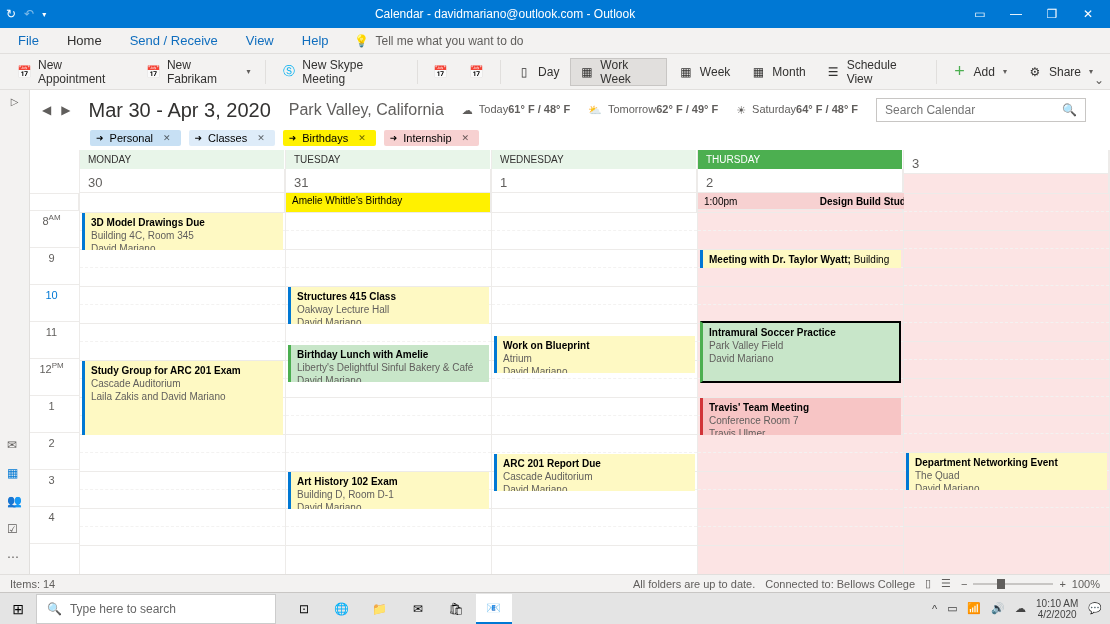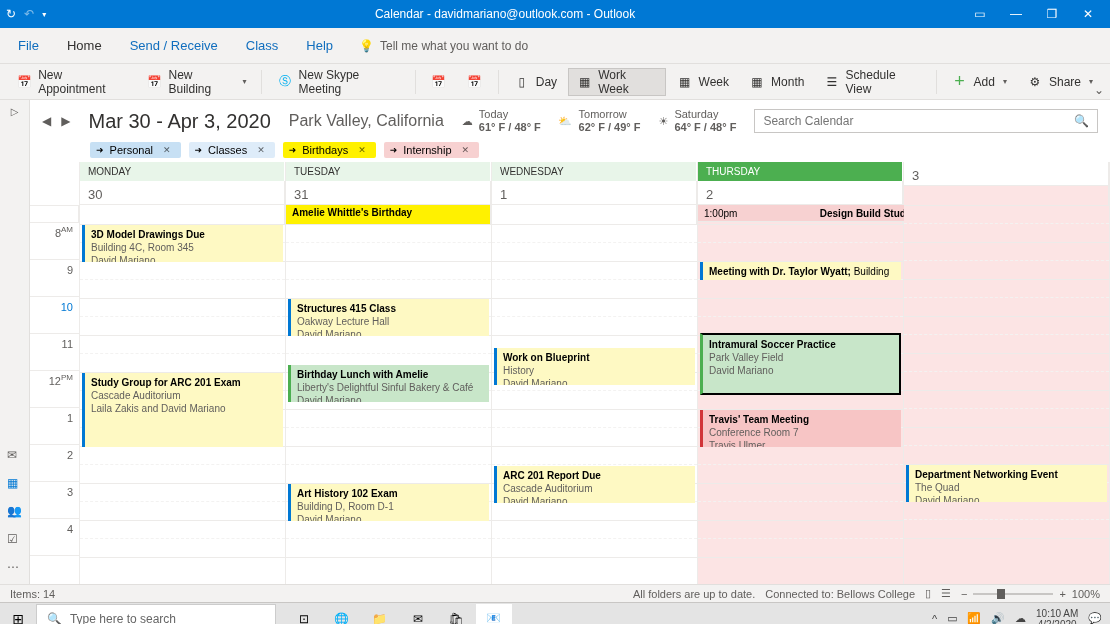--- a/index.html
+++ b/index.html
@@ -2,21 +2,21 @@
 <html><head>
 <meta charset="utf-8">
 <style>
 *{box-sizing:border-box;margin:0;padding:0;font-family:"Segoe UI",Arial,sans-serif}
 body{background:#fff;width:1110px;height:624px;overflow:hidden;font-size:12px}
 .titlebar{background:#0078d4;height:28px;display:flex;align-items:center;color:#fff;padding:0 6px}
 .titlebar .qat{display:flex;gap:8px;align-items:center}
 .titlebar .title{flex:1;text-align:center;font-size:12px}
 .titlebar .wincontrols{display:flex;gap:4px}
 .titlebar .wincontrols div{width:32px;text-align:center}
-.menubar{background:#f3f2f1;height:36px;display:flex;align-items:center;padding:0 8px;gap:8px;border-bottom:1px solid #e1dfdd}
+.menubar{background:#f3f2f1;height:26px;display:flex;align-items:center;padding:0 8px;gap:8px;border-bottom:1px solid #e1dfdd}
 .menubar .tab{padding:4px 10px;color:#106ebe;font-size:13px}
 .menubar .tab.active{color:#323130}
 .tellme{display:flex;align-items:center;gap:6px;color:#605e5c;margin-left:8px}
 .ribbon{background:#f3f2f1;height:36px;display:flex;align-items:center;padding:0 8px;gap:2px;border-bottom:1px solid #e1dfdd;position:relative}
 .ribbon .btn{display:flex;align-items:center;gap:6px;padding:4px 8px;color:#323130;font-size:12px;height:28px;border:1px solid transparent}
 .ribbon .btn.active{background:#e1dfdd;border:1px solid #c8c6c4}
 .ribbon .sep{width:1px;height:24px;background:#e1dfdd;margin:0 4px}
 .ribbon .more{position:absolute;right:6px;bottom:2px;color:#605e5c}
 .icon{width:16px;height:16px;display:inline-flex;align-items:center;justify-content:center}
 .dropdown::after{content:"▾";font-size:8px;margin-left:2px;color:#605e5c}
@@ -25,46 +25,46 @@
 .leftbar .collapse{color:#605e5c;font-size:10px}
 .leftbar .navicons{margin-top:auto;margin-bottom:10px;display:flex;flex-direction:column;gap:14px;color:#605e5c}
 .leftbar .navicons .active{color:#0078d4}
 .content{flex:1;display:flex;flex-direction:column}
 .header{display:flex;align-items:center;padding:8px 12px;gap:18px}
 .header .nav{display:flex;gap:10px;color:#605e5c}
 .header .date{font-size:20px;color:#323130}
 .header .loc{color:#605e5c;font-size:16px}
 .weather{display:flex;gap:18px;color:#605e5c;font-size:11px}
 .weather .w{display:flex;gap:6px;align-items:center}
-.weather .w .t{display:flex;flex-direction:column;line-height:1.2}
-.searchbox{flex:1;max-width:420px;border:1px solid #c8c6c4;height:24px;display:flex;align-items:center;padding:0 8px;margin-left:auto;}
+.weather .w .t{display:flex;flex-direction:row;line-height:1.2}
+.searchbox{flex:1;max-width:420px;border:1px solid #c8c6c4;height:24px;display:flex;align-items:center;padding:0 8px;margin-left:auto;margin-right:12px}
 .searchbox input{border:none;outline:none;flex:1;font-size:12px}
 .tabs{display:flex;gap:8px;padding:0 60px 4px}
 .caltab{display:flex;align-items:center;gap:6px;padding:2px 10px 2px 6px;border-radius:2px;font-size:11px}
 .caltab .arrow{font-size:9px}
 .caltab .x{font-size:9px;margin-left:4px;opacity:0.6}
 .tab-personal{background:#c7e0f4}
 .tab-classes{background:#deecf9}
 .tab-birthdays{background:#fff100}
 .tab-internship{background:#f7d1d1}
 .grid{flex:1;display:flex;position:relative;overflow:hidden}
 .timecol{width:50px;border-right:1px solid #edebe9}
 .daycols{flex:1;display:grid;grid-template-columns:repeat(5,1fr)}
 .dayhead{background:#e8f5e9;padding:4px 8px;font-size:10px;color:#323130;border-right:1px solid #fff;text-transform:uppercase}
 .dayhead.green{background:#4CAF50;color:#fff}
 .daynum{padding:6px 8px;font-size:13px;color:#605e5c;border-bottom:1px solid #edebe9;border-right:1px solid #edebe9;background:#fff;height:24px}
 .allday{height:20px;border-bottom:1px solid #edebe9;border-right:1px solid #edebe9;position:relative;font-size:10px}
-.allday.yellow{background:#fff100;padding:2px 6px;font-weight:700}
+.allday.yellow{background:#fff100;padding:2px 6px;font-weight:400}
 .spanevent{position:absolute;left:0;right:0;background:#f7d1d1;padding:2px 6px;font-size:10px;display:flex;height:17px;align-items:center;border-bottom:1px solid #edebe9}
 .spanevent .time{width:50px}
 .spanevent .mid{flex:1;text-align:center}
 .spanevent .endtime{width:50px;text-align:right}
 .hourrow{height:37px;border-bottom:1px solid #edebe9;position:relative}
 .hourrow::before{content:"";position:absolute;bottom:50%;left:0;right:0;border-bottom:1px dashed #f3f2f1}
-.hourlabel{text-align:right;padding:2px 6px 0 0;font-size:11px;color:#605e5c;height:37px;border-bottom:1px solid #edebe9}
+.hourlabel{text-align:center;padding:2px 6px 0 0;font-size:11px;color:#605e5c;height:37px;border-bottom:1px solid #edebe9}
 .hourlabel .ampm{font-size:8px;vertical-align:super}
 .hourlabel.now{color:#0078d4;font-weight:400}
 .daycol{border-right:1px solid #edebe9;position:relative}
 .daycol.pink{background:#fce4e4}
 .event{position:absolute;left:2px;right:2px;padding:3px 6px;font-size:10px;line-height:1.3;overflow:hidden;border-left:3px solid}
 .event .title{font-weight:600}
 .event .sub{color:#605e5c}
 .ev-blue{background:#fef9c3;border-left-color:#0078d4}
 .ev-green{background:#c8e6c9;border-left-color:#4caf50}
 .ev-red{background:#f7c5c5;border-left-color:#d13438}
@@ -99,36 +99,36 @@
     <div>—</div>
     <div>❐</div>
     <div>✕</div>
   </div>
 </div>
 
 <div class="menubar">
   <span class="tab">File</span>
   <span class="tab active">Home</span>
   <span class="tab">Send / Receive</span>
-  <span class="tab">Class</span>
+  <span class="tab">View</span>
   <span class="tab">Help</span>
   <span class="tellme">
     <span>💡</span>
     <span>Tell me what you want to do</span>
   </span>
 </div>
 
 <div class="ribbon">
   <div class="btn">
       <span class="icon">📅</span>
       <span>New Appointment</span>
     </div>
   <div class="btn dropdown">
       <span class="icon">📅</span>
-      <span>New Building</span>
+      <span>New Fabrikam</span>
     </div>
   <div class="sep"></div>
   <div class="btn">
       <span class="icon" style="color:#00aff0">Ⓢ</span>
       <span>New Skype Meeting</span>
     </div>
   <div class="sep"></div>
   <div class="btn">
       <span class="icon">📅</span>
     </div>
@@ -295,21 +295,21 @@
               <div class="hourrow"></div>
               <div class="hourrow"></div>
               <div class="hourrow"></div>
               <div class="hourrow"></div>
               <div class="hourrow"></div>
               <div class="event ev-blue" style="top:74px;height:37px">
                 <div class="title">Structures 415 Class</div>
                 <div class="sub">Oakway Lecture Hall</div>
                 <div class="sub">David Mariano</div>
               </div>
-              <div class="event ev-green" style="top:140px;height:37px">
+              <div class="event ev-green" style="top:132px;height:37px">
                 <div class="title">Birthday Lunch with Amelie</div>
                 <div class="sub">Liberty's Delightful Sinful Bakery &amp; Café</div>
                 <div class="sub">David Mariano</div>
               </div>
               <div class="event ev-blue" style="top:259px;height:37px">
                 <div class="title">Art History 102 Exam</div>
                 <div class="sub">Building D, Room D-1</div>
                 <div class="sub">David Mariano</div>
               </div>
             </div>
@@ -323,21 +323,21 @@
               <div class="hourrow"></div>
               <div class="hourrow"></div>
               <div class="hourrow"></div>
               <div class="hourrow"></div>
               <div class="hourrow"></div>
               <div class="hourrow"></div>
               <div class="hourrow"></div>
               <div class="hourrow"></div>
               <div class="event ev-blue" style="top:123px;height:37px">
                 <div class="title">Work on Blueprint</div>
-                <div class="sub">History</div>
+                <div class="sub">Atrium</div>
                 <div class="sub">David Mariano</div>
               </div>
               <div class="event ev-blue" style="top:241px;height:37px">
                 <div class="title">ARC 201 Report Due</div>
                 <div class="sub">Cascade Auditorium</div>
                 <div class="sub">David Mariano</div>
               </div>
             </div>
           </div>
           <div class="daycol pink">

